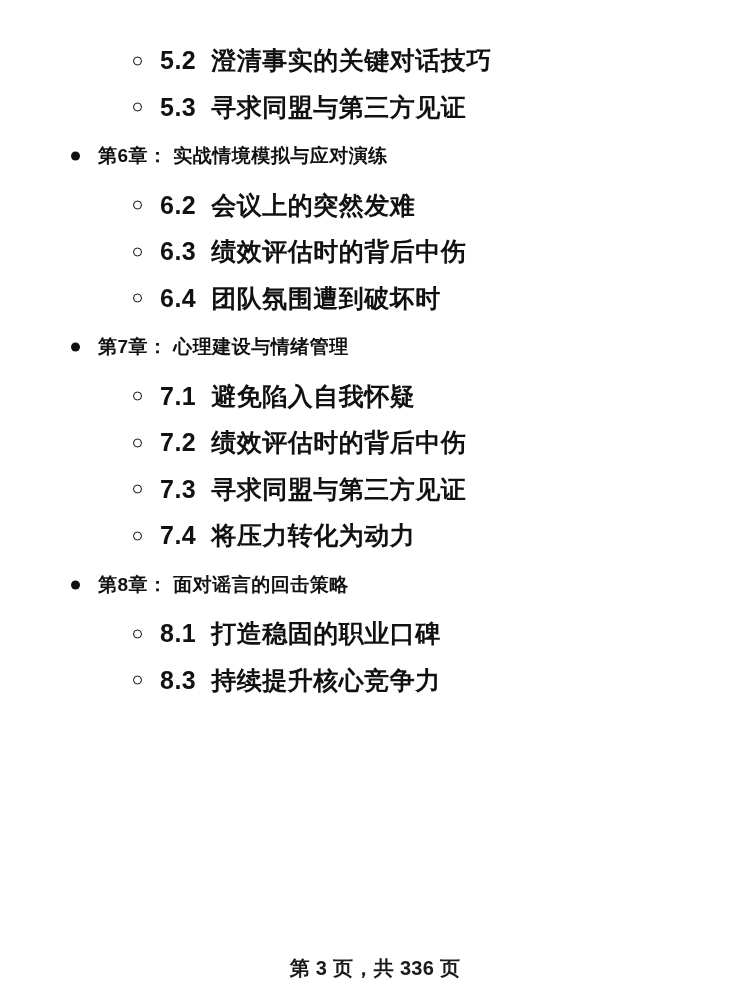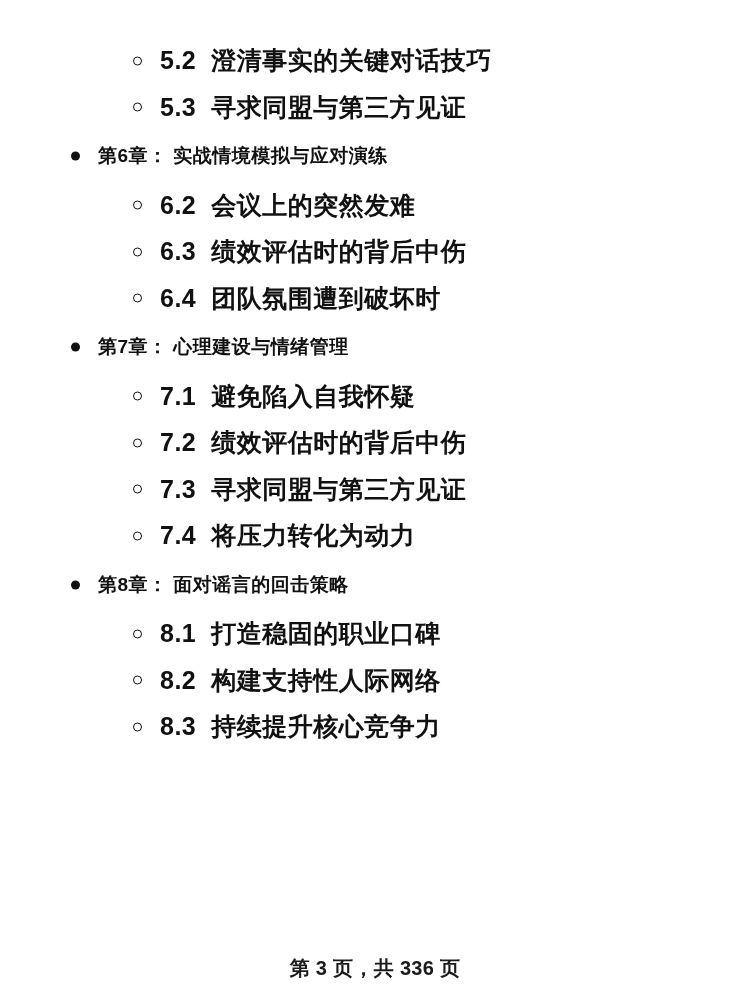--- a/index.html
+++ b/index.html
@@ -184,24 +184,19 @@
   </ul>
   <div class="spacer-sm"></div>
   <ul class="toc-list group">
     <li class="section-item">
       <span class="bullet-hollow"></span>
       <span>8.1&nbsp;</span>
       <span>打造稳固的职业口碑</span>
     </li>
     <li class="section-item">
       <span class="bullet-hollow"></span>
-      <span>8.2&nbsp;</span>
-      <span>构建支持性人际网络</span>
-    </li>
-    <li class="section-item">
-      <span class="bullet-hollow"></span>
       <span>8.3&nbsp;</span>
       <span>持续提升核心竞争力</span>
     </li>
   </ul>
 
   <div class="footer">第 3 页，共 336 页</div>
 </div>
 
 </body></html>

